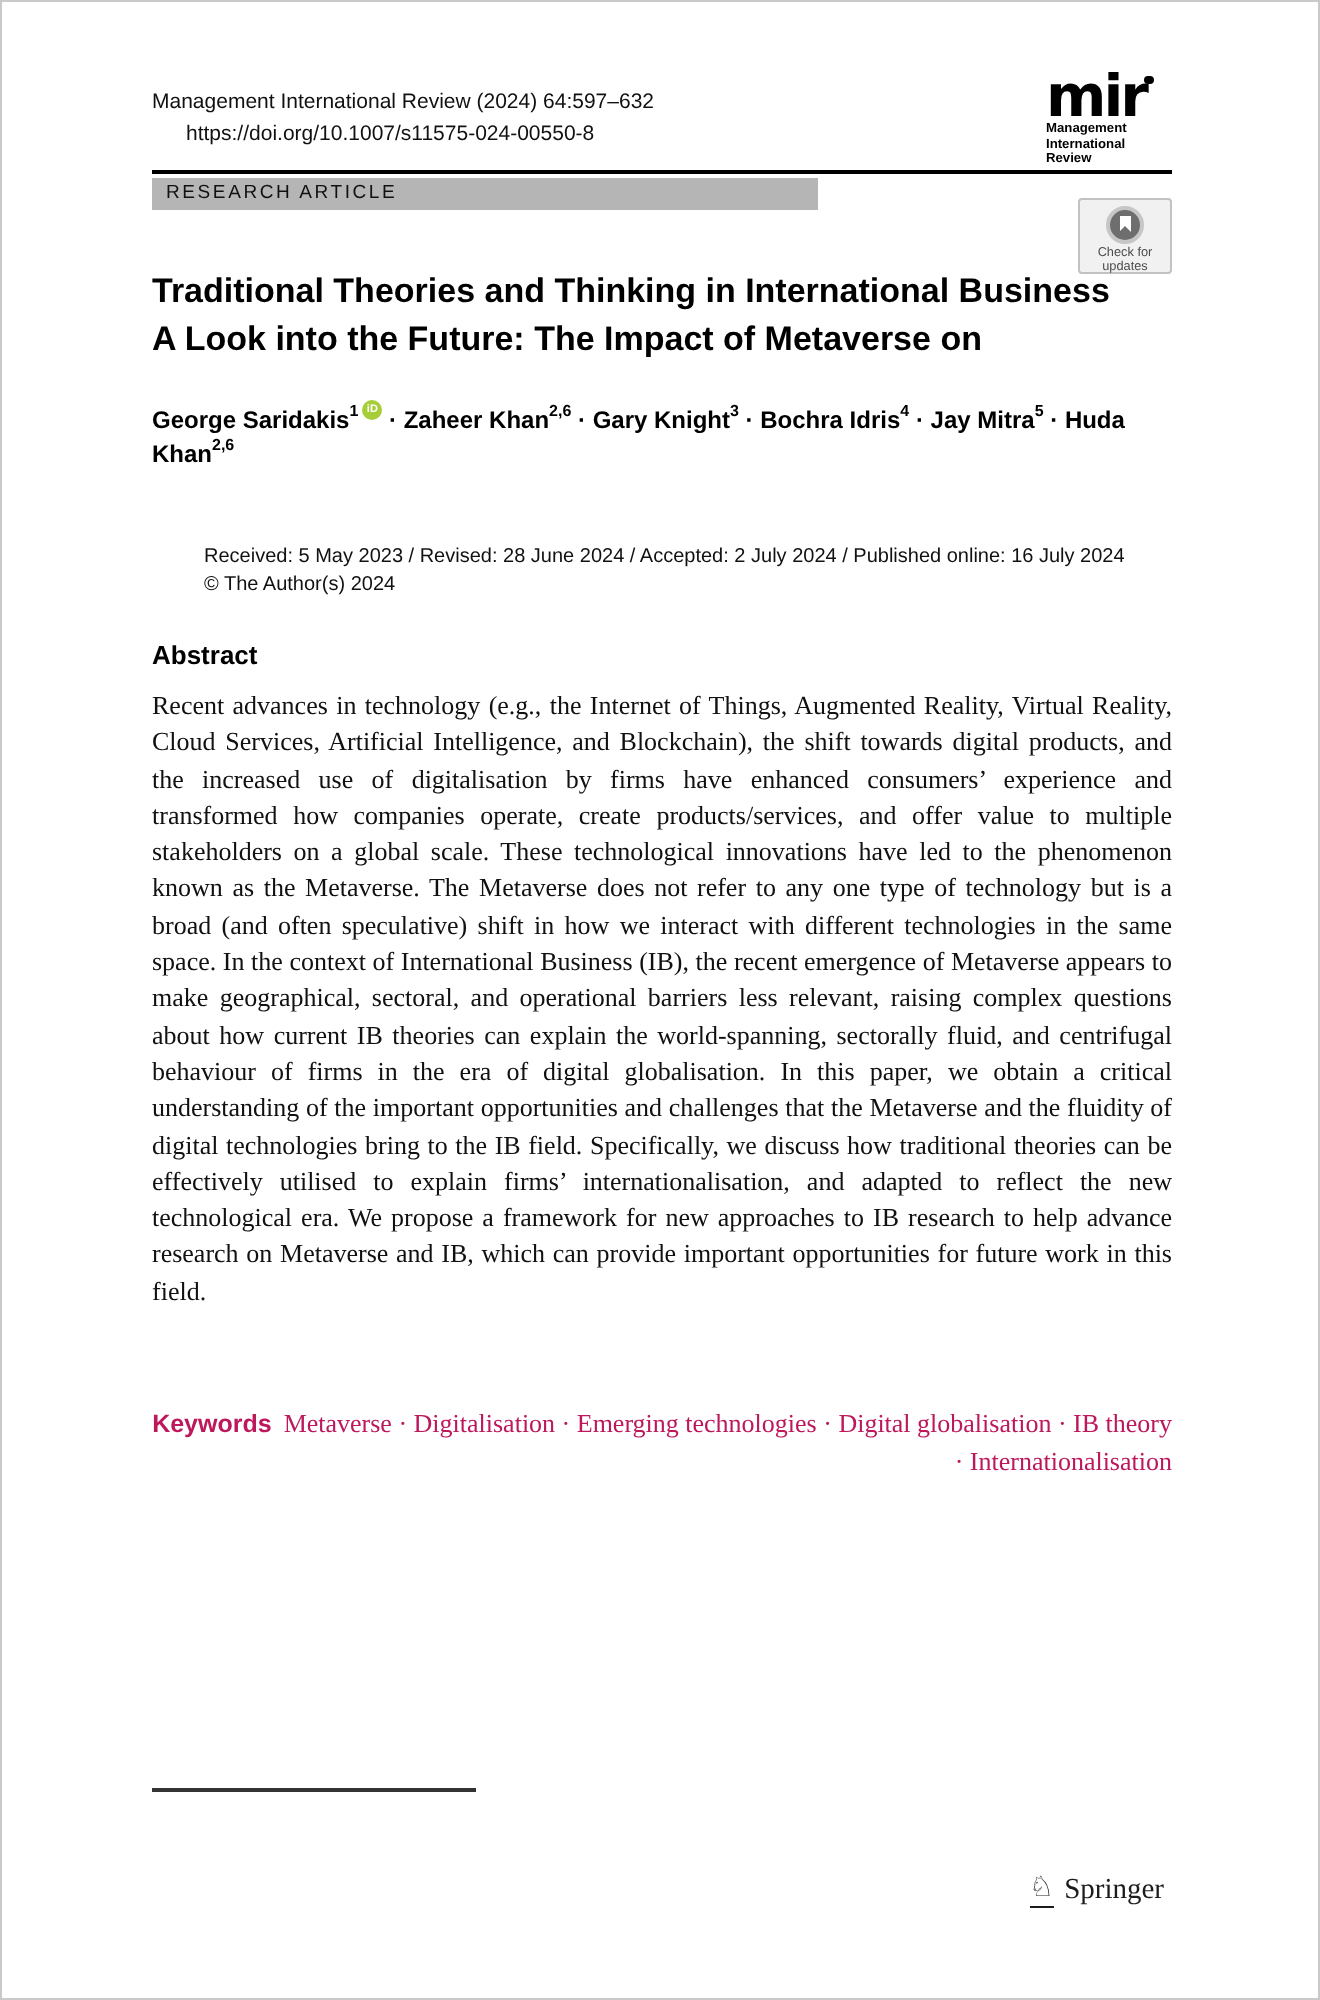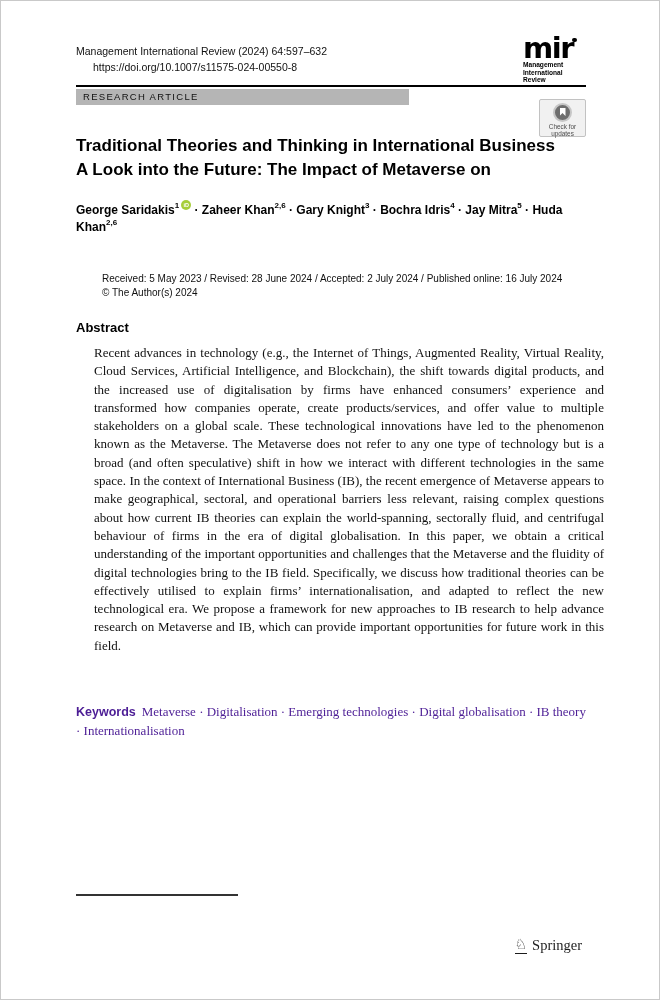--- a/index.html
+++ b/index.html
@@ -90,28 +90,27 @@
   
   .abstract-heading {
     position: absolute; top: 319px; left: 75px;
     font-size: 13px; font-weight: bold; line-height: 16px; color: #000;
   }
   .abstract-body {
     position: absolute; top: 343px; left: 75px; width: 510px;
     font-family: "Liberation Serif", serif;
     font-size: 13px; line-height: 18.3px; color: #111;
     text-align: justify;
-    margin-left: 18px;
   }
 
   
   .keywords {
     position: absolute; top: 702px; left: 75px; width: 510px;
     font-family: "Liberation Serif", serif;
-    font-size: 13px; line-height: 18.5px; color: #4c1d95;
+    font-size: 13px; line-height: 18.5px; color: #be185d; text-align: right;
   }
   .keywords-label {
     font-family: "Liberation Sans", sans-serif;
     font-weight: bold; font-size: 12.5px; margin-right: 6px;
   }
 
   
   .footnote-rule { position: absolute; top: 893px; left: 75px; width: 162px; height: 1.5px; background: #333; }
   .footnote-text {
     position: absolute; top: 898px; left: 75px; width: 510px;

